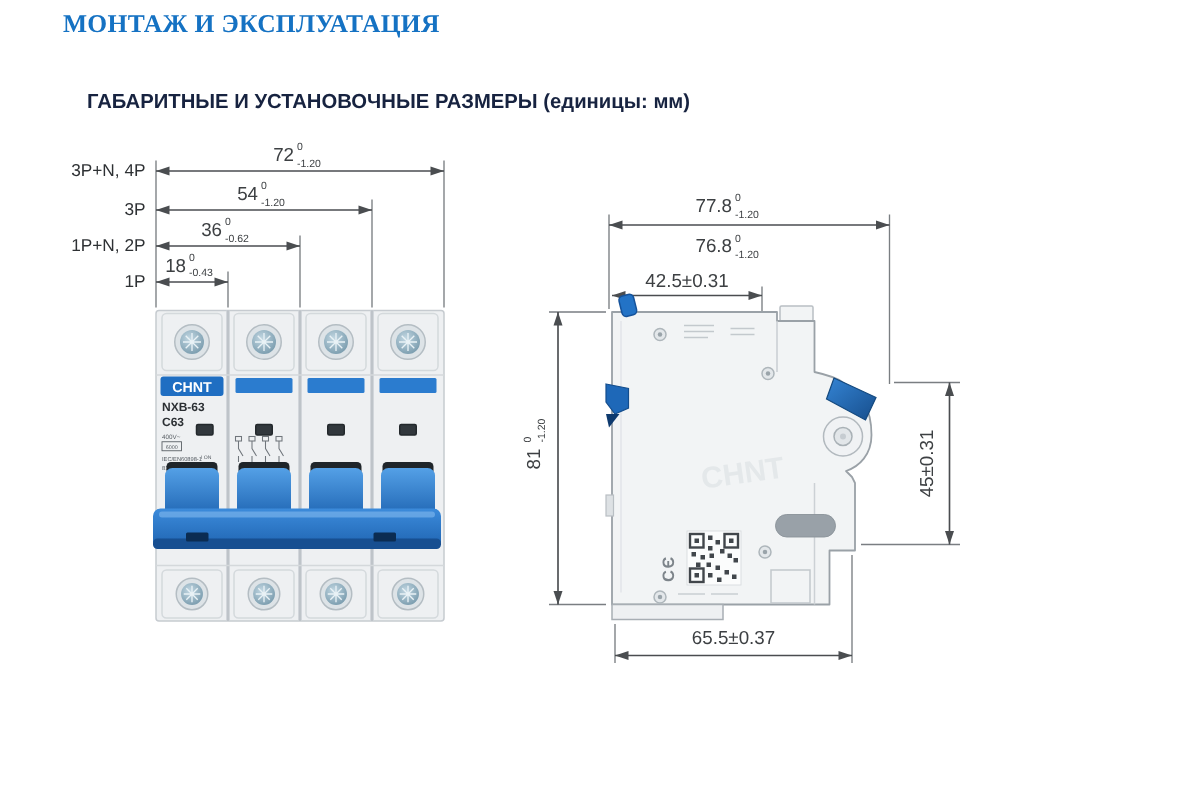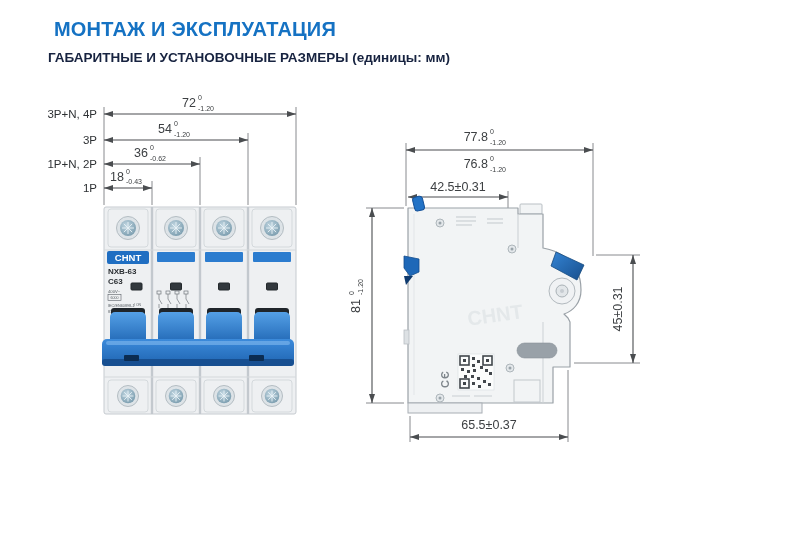--- a/index.html
+++ b/index.html
@@ -1,21 +1,21 @@
 <!DOCTYPE html>
 <html><head>
 <meta charset="utf-8">
 <style>
   html,body{margin:0;padding:0;background:#fff;}
   .page{position:relative;width:785px;height:538px;background:#ffffff;overflow:hidden;
         font-family:"Liberation Sans",sans-serif;}
-  .title{position:absolute;left:42px;top:6px;font-size:20px;font-weight:800;
-         letter-spacing:.2px;color:#1572c3;margin:12px;}
+  .title{position:absolute;left:42px;top:6px;font-size:17px;font-weight:800;
+         letter-spacing:.2px;color:#1572c3;margin:0;font-family:Liberation Serif, serif;}
   .subtitle{position:absolute;left:42px;top:44px;font-size:13.5px;font-weight:700;
-         color:#172340;margin:6px;}
+         color:#172340;margin:16px;}
   svg{position:absolute;left:0;top:0;}
   text{font-family:"Liberation Sans",sans-serif;}
   .dimtxt{fill:#3d4043;font-size:12.5px;}
   .dimsmall{fill:#3d4043;font-size:7px;}
   .polelbl{fill:#2e3134;font-size:11.5px;}
   .dline{stroke:#4a4d50;stroke-width:1.1;fill:none;}
   .xline{stroke:#7a7e82;stroke-width:.9;fill:none;}
   .arr{fill:#4a4d50;}
   .tinytxt{fill:#5a6066;}
 </style>

